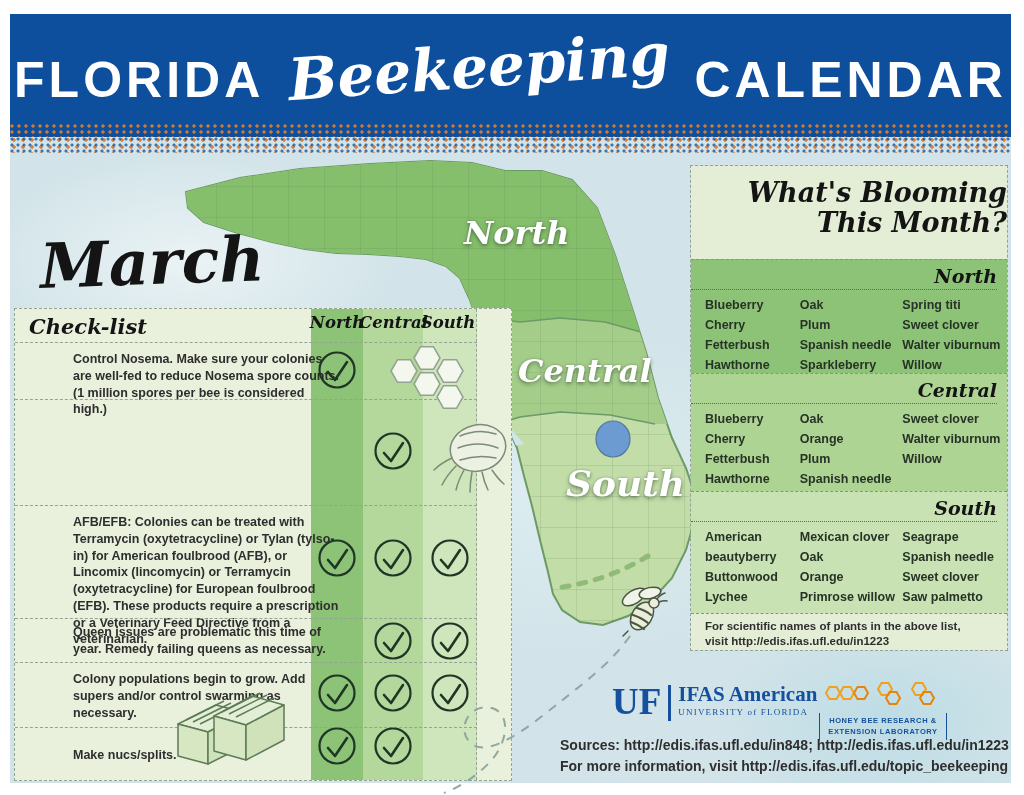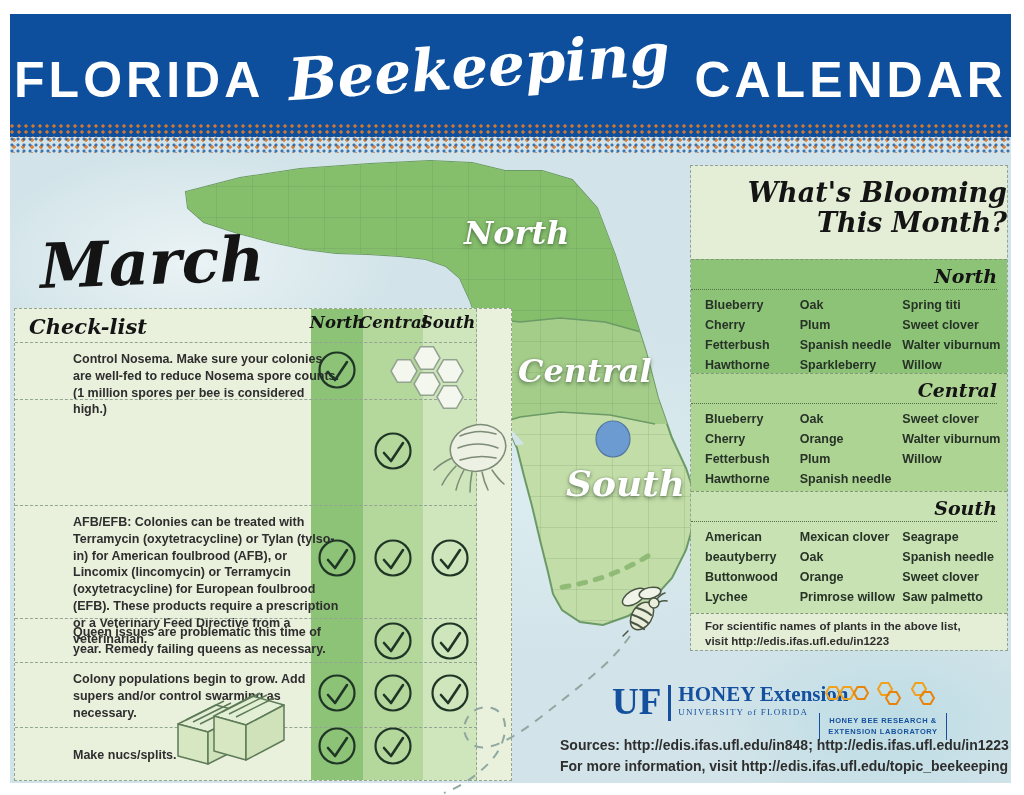--- a/index.html
+++ b/index.html
@@ -365,21 +365,21 @@
       <circle cx="654" cy="603" r="5" fill="#e9edda"></circle>
       <path d="M657,599 q4,-5 8,-6 M659,602 q5,-2 8,-1 M628,631 l-5,5" fill="none"></path>
     </g>
     <path d="M630,636 C612,662 585,682 560,702 C530,726 490,758 472,744 C454,730 470,702 492,708 C512,714 508,744 488,764 C474,778 458,788 444,793" fill="none" stroke="#8fa8a0" stroke-width="2" stroke-dasharray="9 8"></path>
   </svg>
 
   <div class="uf-logo">
     <span class="uf-big">UF</span>
     <span class="uf-bar"></span>
     <span>
-      <div class="ifas">HONEY Extension</div>
+      <div class="ifas">IFAS American</div>
       <div class="univ">UNIVERSITY of FLORIDA</div>
     </span>
   </div>
 
   <div class="lab-logo">
     <svg width="120" height="26" viewBox="0 0 120 26" fill="none" stroke-width="2">
       <path stroke="#f0a11e" transform="translate(10,13)" d="M-7 0 L-3.5 -6 L3.5 -6 L7 0 L3.5 6 L-3.5 6 Z"></path>
       <path stroke="#f0a11e" transform="translate(24,13)" d="M-7 0 L-3.5 -6 L3.5 -6 L7 0 L3.5 6 L-3.5 6 Z"></path>
       <path stroke="#e8830c" transform="translate(38,13)" d="M-7 0 L-3.5 -6 L3.5 -6 L7 0 L3.5 6 L-3.5 6 Z"></path>
       <path stroke="#f0a11e" transform="translate(62,9)" d="M-7 0 L-3.5 -6 L3.5 -6 L7 0 L3.5 6 L-3.5 6 Z"></path>

